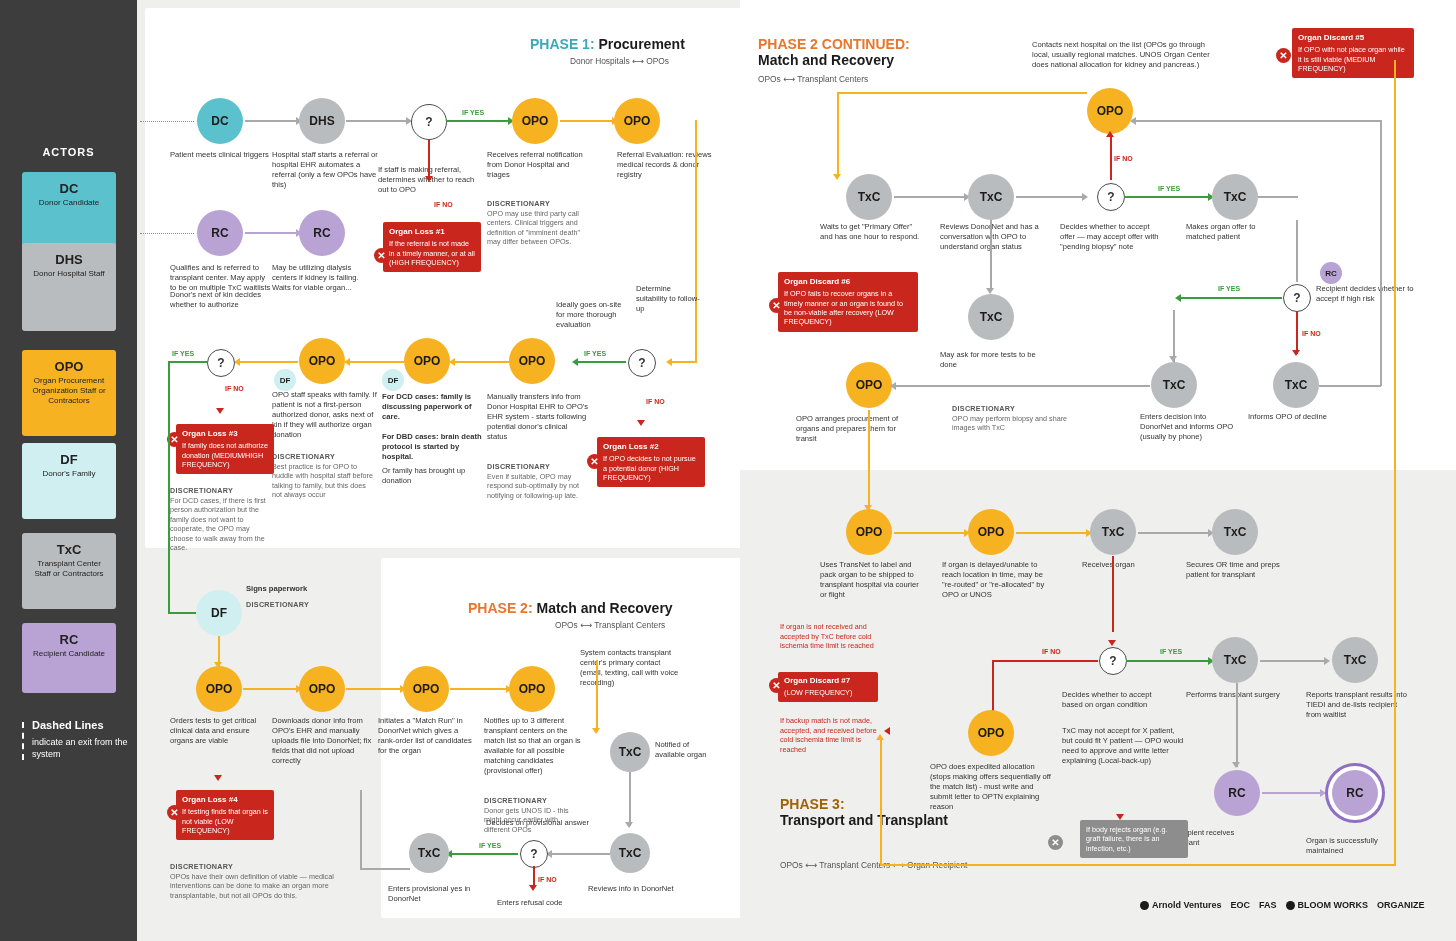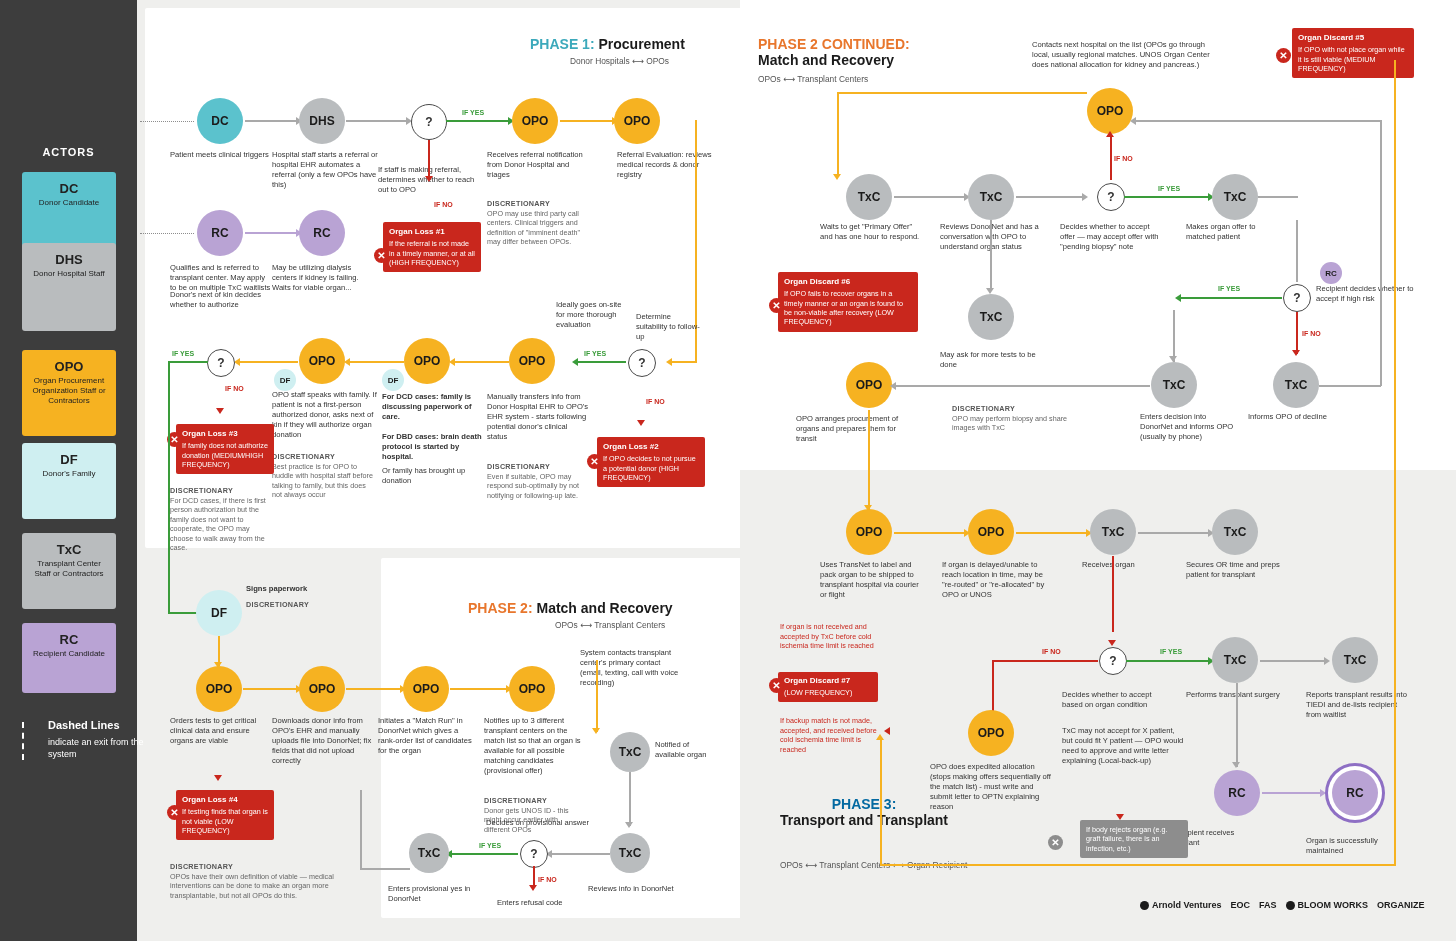--- a/index.html
+++ b/index.html
@@ -18,21 +18,21 @@
   .actors-title{position:absolute;left:0;top:146px;width:137px;text-align:center;color:#fff;font-size:11px;font-weight:bold;letter-spacing:1px;}
   .legend{position:absolute;left:22px;width:94px;border-radius:3px;color:#222;}
   .legend .lg-t{font-size:13px;font-weight:bold;text-align:center;padding-top:9px;}
   .legend .lg-s{font-size:8px;text-align:center;padding:2px 6px 9px 6px;line-height:1.25;}
   .lg-dc{top:172px;background:#5bc2cd;}
   .lg-dhs{top:243px;background:#b9bcbe;}
   .lg-opo{top:350px;background:#f6b221;}
   .lg-df{top:443px;background:#cfeff1;}
   .lg-txc{top:533px;background:#b9bcbe;}
   .lg-rc{top:623px;background:#b9a3d4;}
-  .dashed-note{position:absolute;left:22px;top:718px;width:104px;color:#fff;font-size:9px;line-height:1.35;margin-left:16px;}
+  .dashed-note{position:absolute;left:22px;top:718px;width:104px;color:#fff;font-size:9px;line-height:1.35;}
   .dashed-note .dn-t{font-size:11px;font-weight:bold;margin-bottom:3px;}
   .dash-bar{position:absolute;left:22px;top:722px;width:0;height:38px;border-left:2px dashed #fff;}
 
   
   .t{position:absolute;font-size:7.6px;line-height:1.33;color:#333;}
   .t.b{font-weight:bold;}
   .disc{position:absolute;font-size:7.2px;line-height:1.33;color:#666;}
   .disc .dh{font-weight:bold;color:#555;letter-spacing:.3px;}
   .dot-line{position:absolute;border-top:1px dotted #8d8d8d;}
 
@@ -217,21 +217,21 @@
   <div class="node n22 df" style="left:274px;top:369px;">DF</div>
   <div class="node n22 df" style="left:382px;top:369px;">DF</div>
 
   <div class="t" style="left:170px;top:290px;width:104px;">Donor's next of kin decides whether to authorize</div>
   <div class="t" style="left:272px;top:390px;width:106px;">OPO staff speaks with family. If patient is not a first-person authorized donor, asks next of kin if they will authorize organ donation</div>
   <div class="t b" style="left:382px;top:392px;width:100px;">For DCD cases: family is discussing paperwork of care.</div>
   <div class="t b" style="left:382px;top:432px;width:100px;">For DBD cases: brain death protocol is started by hospital.</div>
   <div class="t" style="left:382px;top:466px;width:100px;">Or family has brought up donation</div>
   <div class="t" style="left:487px;top:392px;width:102px;">Manually transfers info from Donor Hospital EHR to OPO's EHR system - starts following potential donor's clinical status</div>
   <div class="t" style="left:556px;top:300px;width:70px;">Ideally goes on-site for more thorough evaluation</div>
-  <div class="t" style="left:636px;top:312px;width:66px;">Determine suitability to follow-up</div>
+  <div class="t" style="left:636px;top:284px;width:66px;">Determine suitability to follow-up</div>
 
   <div class="disc" style="left:170px;top:486px;width:104px;">
     <span class="dh">DISCRETIONARY</span><br>
     <span>For DCD cases, if there is first person authorization but the family does not want to cooperate, the OPO may choose to walk away from the case.</span>
   </div>
   <div class="disc" style="left:272px;top:452px;width:104px;">
     <span class="dh">DISCRETIONARY</span><br>
     <span>Best practice is for OPO to huddle with hospital staff before talking to family, but this does not always occur</span>
   </div>
   <div class="disc" style="left:487px;top:462px;width:104px;">
@@ -420,21 +420,21 @@
   <div class="redbox" style="left:778px;top:272px;width:128px;">
     <div class="rb-t">Organ Discard #6</div>
     <div>If OPO fails to recover organs in a timely manner or an organ is found to be non-viable after recovery (LOW FREQUENCY)</div>
   </div>
   <div class="xmark" style="left:769px;top:298px;">✕</div>
   <div class="dashred-v" style="left:804px;top:330px;height:44px;"></div>
   <div class="dashred" style="left:804px;top:374px;width:42px;"></div>
   <div class="arrow ar-u rd" style="left:800px;top:324px;"></div>
 
   <div class="phase" style="left:780px;top:796px;">
-    <span class="p-lab" style="color:#0369a1;display:block;text-align:center;">PHASE 3:</span>
+    <span class="p-lab" style="color:#a16207;display:block;">PHASE 3:</span>
     <span class="p-name" style="display:block;line-height:1.25;">Transport and Transplant</span>
   </div>
   <div class="phase-sub" style="left:780px;top:860px;">OPOs  ⟷  Transplant Centers  ⟷  Organ Recipient</div>
 
   <div class="ln v" style="left:868px;top:410px;height:100px;"></div>
   <div class="arrow ar-d" style="left:864px;top:505px;"></div>
   <div class="node n46 opo" style="left:846px;top:509px;">OPO</div>
   <div class="ln h" style="left:894px;top:532px;width:72px;"></div>
   <div class="arrow ar-r" style="left:964px;top:529px;"></div>
   <div class="node n46 opo" style="left:968px;top:509px;">OPO</div>

